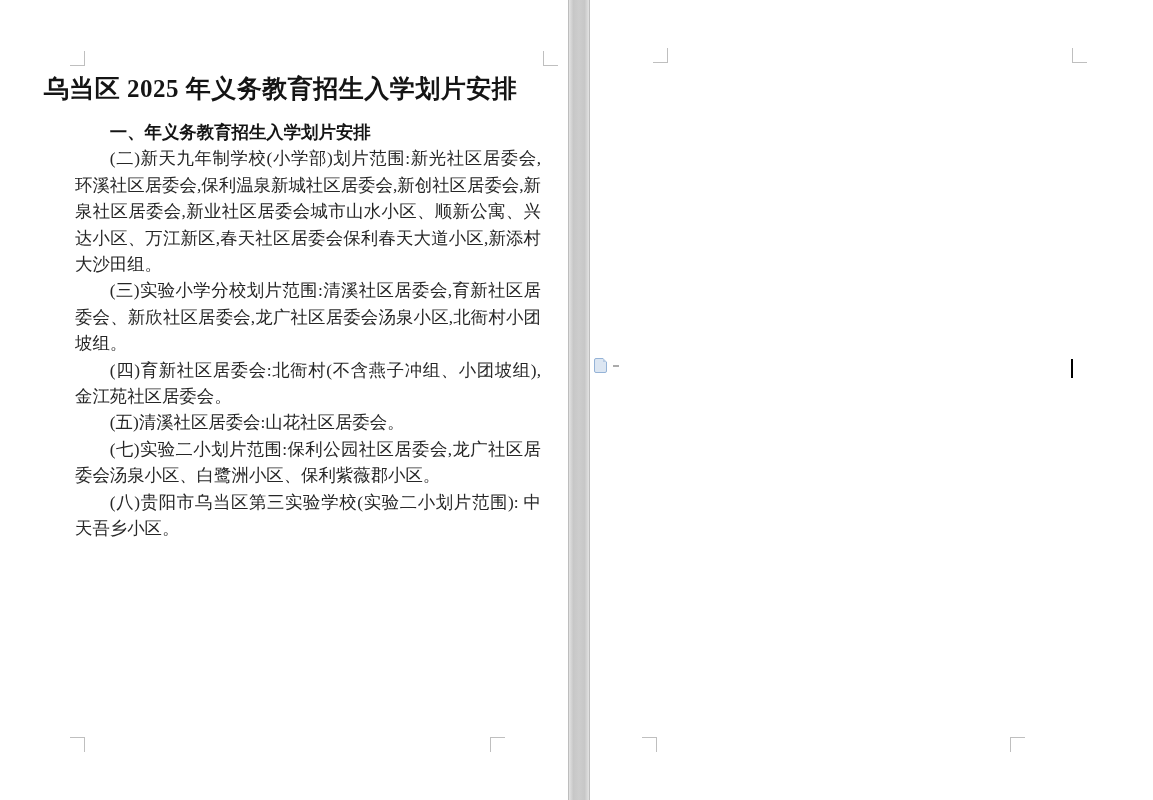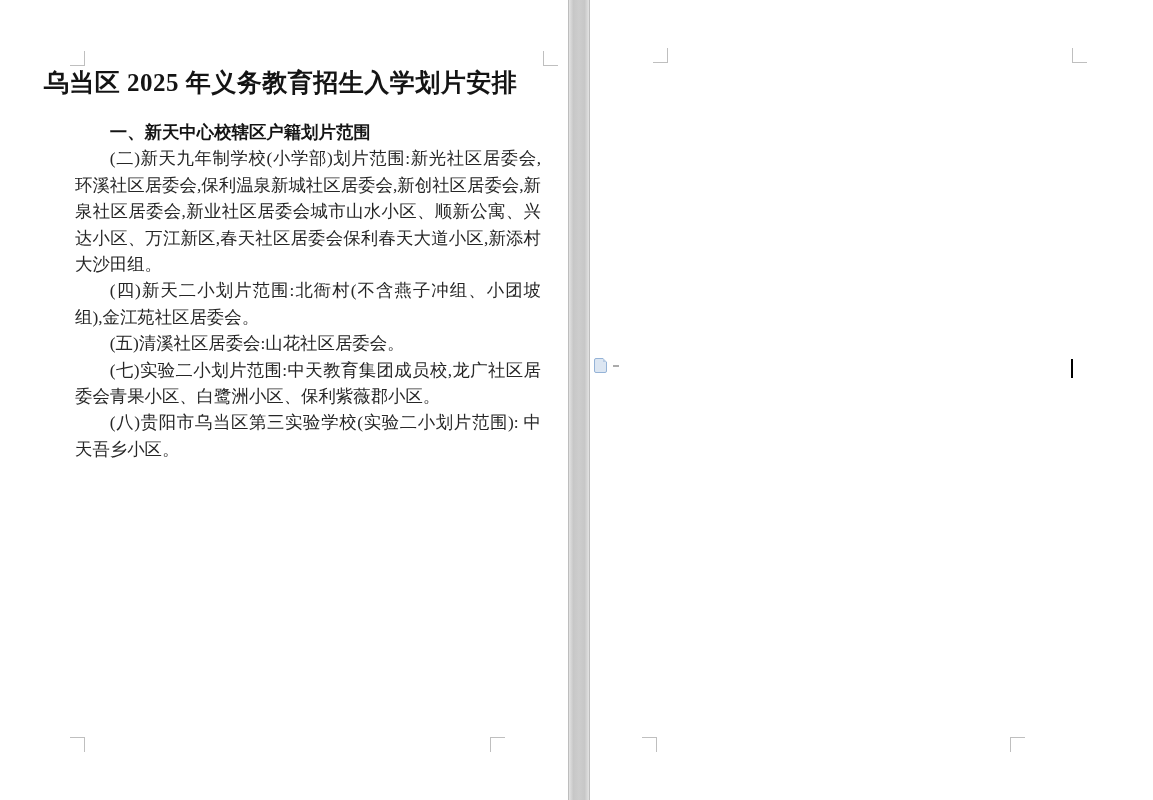--- a/index.html
+++ b/index.html
@@ -19,21 +19,21 @@
   
   .page-divider {
     position:absolute; left:568px; top:0; width:22px; height:800px;
     background:linear-gradient(90deg,#e3e3e3 0%,#c7c7c7 22%,#cdcdcd 50%,#c7c7c7 78%,#e3e3e3 100%);
     border-left:1px solid #bdbdbd; border-right:1px solid #bdbdbd;
     box-sizing:border-box;
   }
 
   
   .doc-title {
-    position:absolute; top:66px; left:28px; width:505px;
+    position:absolute; top:72px; left:28px; width:505px;
     text-align:center;
     font-size:25px; font-weight:700; color:#141414;
     letter-spacing:0.5px;
     font-family:"Liberation Serif", serif;
     white-space:nowrap;
   }
 
   
   .body-col {
     position:absolute;
@@ -82,25 +82,26 @@
     width:1.5px; height:19px; background:#000000;
   }
 </style>
 </head>
 <body>
 
 <div class="page" id="page-left">
   <div class="doc-title">乌当区 2025 年义务教育招生入学划片安排</div>
 
   <div class="body-col" id="body-left">
-    <div class="heading">一、新天中心校辖区户籍划片范围</div>
+    <div class="heading">一、年义务教育招生入学划片安排</div>
     <p class="para">(二)新天九年制学校(小学部)划片范围:新光社区居委会,环溪社区居委会,保利温泉新城社区居委会,新创社区居委会,新泉社区居委会,新业社区居委会城市山水小区、顺新公寓、兴达小区、万江新区,春天社区居委会保利春天大道小区,新添村大沙田组。</p>
-    <p class="para">(四)新天二小划片范围:北衙村(不含燕子冲组、小团坡组),金江苑社区居委会。</p>
+    <p class="para">(三)实验小学分校划片范围:清溪社区居委会,育新社区居委会、新欣社区居委会,龙广社区居委会汤泉小区,北衙村小团坡组。</p>
+    <p class="para">(四)育新社区居委会:北衙村(不含燕子冲组、小团坡组),金江苑社区居委会。</p>
     <p class="para">(五)清溪社区居委会:山花社区居委会。</p>
-    <p class="para">(七)实验二小划片范围:中天教育集团成员校,龙广社区居委会青果小区、白鹭洲小区、保利紫薇郡小区。</p>
+    <p class="para">(七)实验二小划片范围:保利公园社区居委会,龙广社区居委会汤泉小区、白鹭洲小区、保利紫薇郡小区。</p>
     <p class="para">(八)贵阳市乌当区第三实验学校(实验二小划片范围): 中天吾乡小区。</p>
   </div>
 
   <div class="margin-mark tl" style="left:70px; top:51px;"></div>
   <div class="margin-mark tr" style="left:543px; top:51px;"></div>
   <div class="margin-mark bl" style="left:70px; top:737px;"></div>
   <div class="margin-mark br" style="left:490px; top:737px;"></div>
 </div>
 
 <div class="page-divider"></div>

